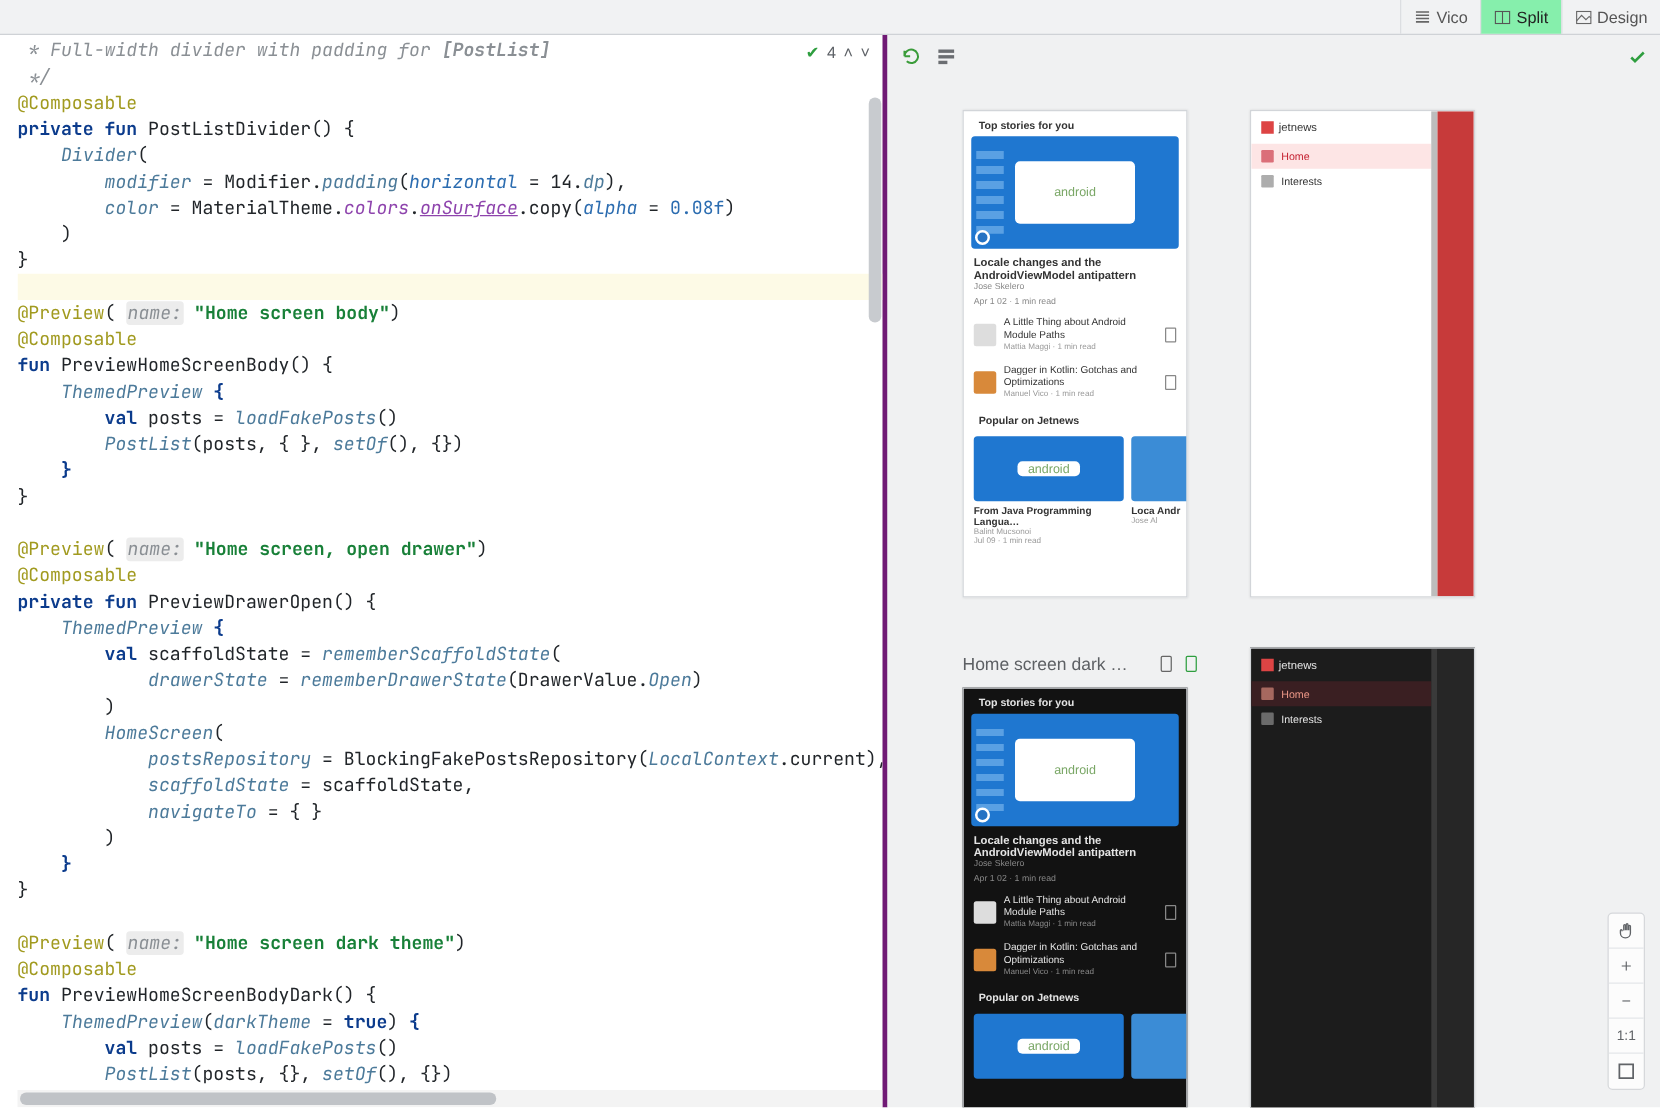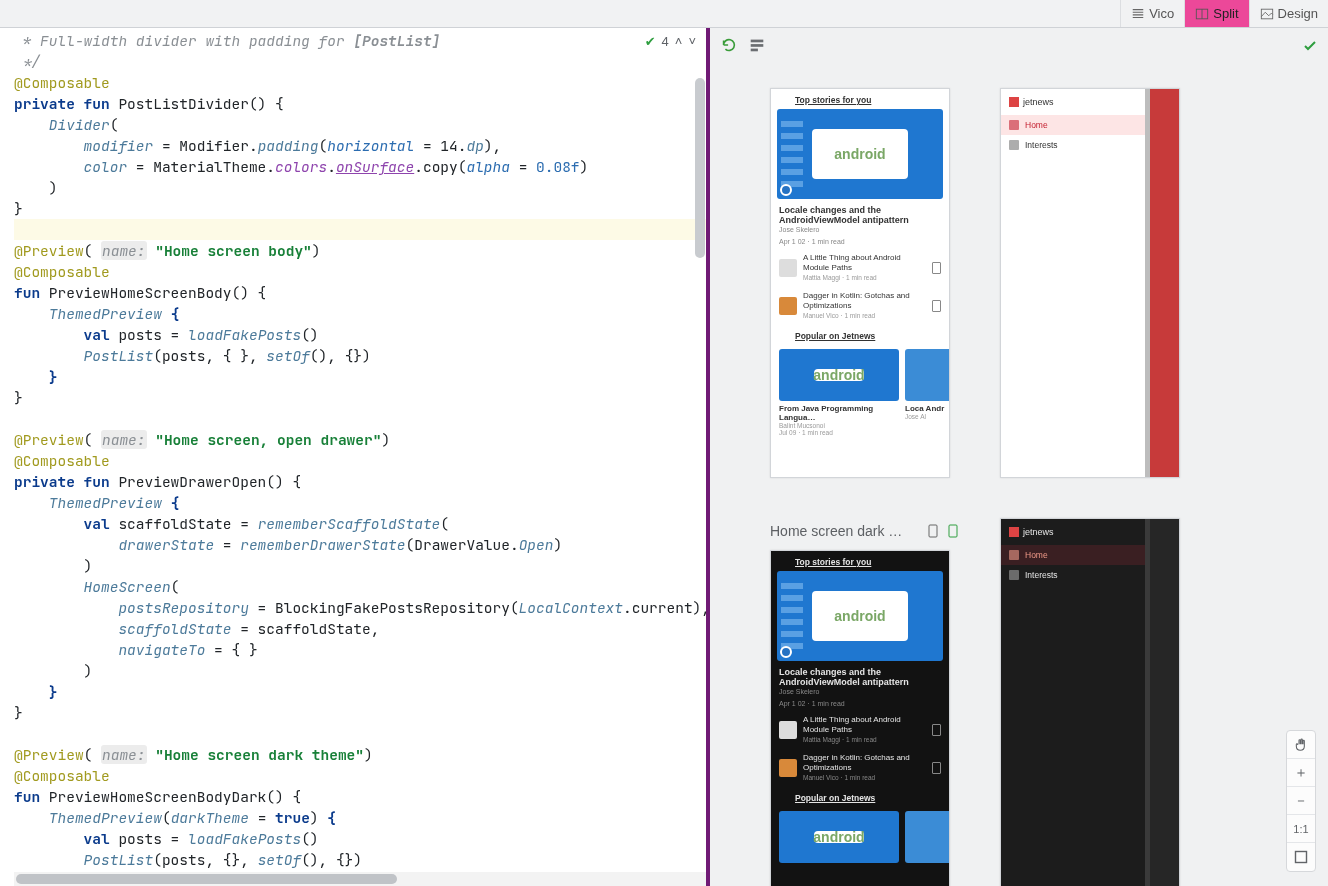--- a/index.html
+++ b/index.html
@@ -12,21 +12,21 @@
   background: #f1f2f3;
   border-bottom: 1px solid #cfd2d6;
   display: flex; justify-content: flex-end; align-items: stretch;
   font-size: 13px; color: #555;
 }
 .view-btn {
   display: flex; align-items: center; gap: 4px;
   padding: 0 10px; cursor: pointer;
   border-left: 1px solid #dcdee1;
 }
-.view-btn.active { background: #ec4899; color: #222; }
+.view-btn.active { background: #86efac; color: #222; }
 .view-icon { width: 14px; height: 14px; display: inline-block; }
 
 
 .main { flex: 1; display: flex; min-height: 0; }
 
 
 .editor {
   width: 710px; min-width: 710px;
   position: relative;
   background: #ffffff;
@@ -86,24 +86,24 @@
 .pv-cell { display:flex; flex-direction:column; }
 .pv-header { display:flex; align-items:center; gap:6px; height:26px; font-size:14px; color:#5d6064; margin-bottom:6px;}
 .pv-header .spacer{flex:1;}
 .pv-h-icon{width:14px;height:14px;color:#6b6e72;cursor:pointer;}
 .device {
   width: 180px; height: 390px; background:#fff; border:1px solid #d2d5d9;
   box-shadow: 0 0 2px rgba(0,0,0,0.1);
   font-size:8px; color:#333; overflow:hidden; display:flex; flex-direction:column;
 }
 .device.dark { background:#121212; color:#e4e4e4; }
-.device .section-title{font-size:8.5px;font-weight:600;margin:6px 24px 4px;text-decoration:underline;}
+.device .section-title{font-size:8.5px;font-weight:600;margin:6px 12px 4px;}
 .hero{ margin:0 6px; height:90px; border-radius:3px; background:#1f77d0; position:relative; overflow:hidden;}
 .hero .inner{ position:absolute; left:35px; top:20px; right:35px; bottom:20px; background:#fff; border-radius:4px; display:flex;align-items:center;justify-content:center;}
-.hero .inner .and{ color:#7aa766; font-size:14px; font-weight:700;}
+.hero .inner .and{ color:#7aa766; font-size:10px; font-weight:400;}
 .hero .bars{position:absolute;left:4px;top:8px;width:22px;height:70px;background:repeating-linear-gradient(0deg,#5aa0e3 0 6px,#1f77d0 6px 12px);}
 .hero .dot{position:absolute; left:3px; bottom:3px; width:12px;height:12px;border-radius:50%;background:#2572c3;border:2px solid #fff;}
 .post-title{font-size:9px; font-weight:600; margin:6px 8px 0;}
 .post-meta{font-size:7px; color:#888; margin:1px 8px 4px;}
 .row{display:flex;align-items:center;gap:6px; padding:4px 8px;}
 .thumb-sm{width:18px;height:18px;background:#ddd;border-radius:2px;flex-shrink:0;}
 .row .txt{flex:1;font-size:8px;line-height:10px;}
 .row .sub{font-size:6.5px;color:#9a9a9a;}
 .bm{width:9px;height:12px;border:1px solid #888;border-radius:1px;}
 .cards{display:flex; gap:6px; padding:4px 8px;}

